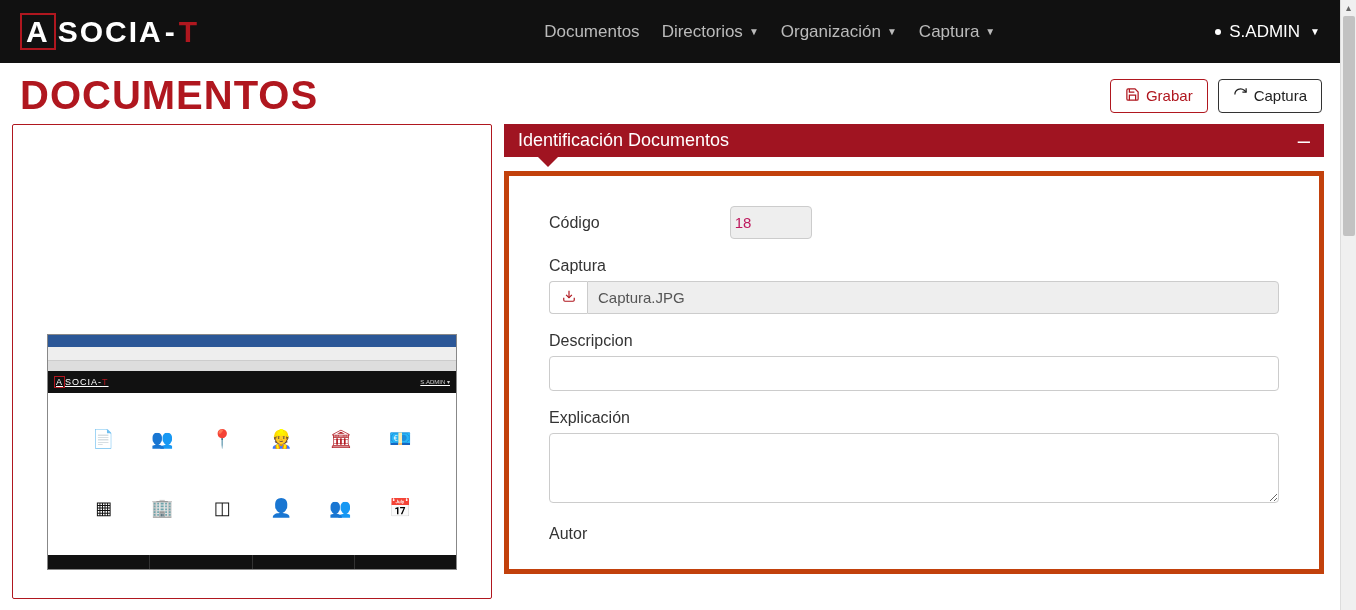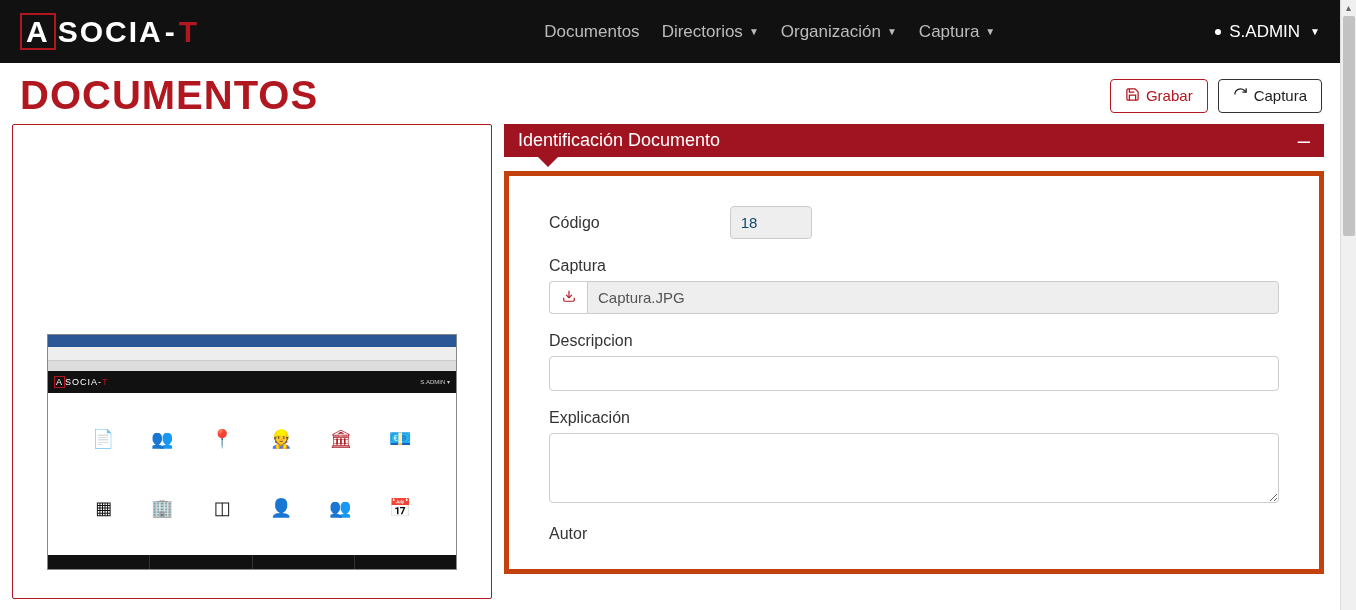--- a/index.html
+++ b/index.html
@@ -142,20 +142,21 @@
     flex-direction:column;
     font-size:7px;
   }
   .pt-titlebar { height:12px; background:#2b5797; }
   .pt-urlbar { height:14px; background:#eee; border-bottom:1px solid #ccc;}
   .pt-tabbar { height:10px; background:#ddd; }
   .pt-nav {
     height:22px; background:#111; color:#fff; display:flex; align-items:center;
     padding:0 6px; justify-content:space-between;
     font-family: "Arial Black", Arial, sans-serif;
+    text-decoration: underline;
   }
   .pt-nav-left { font-size:9px; letter-spacing:1px;}
   .pt-nav-left .pt-a { border:1px solid #B0171F; padding:0 1px;}
   .pt-nav-left .pt-t { color:#B0171F; }
   .pt-nav-right { font-size:6px; color:#ccc;}
   .pt-icons {
     flex:1; background:#fff; display:grid;
     grid-template-columns: repeat(6,1fr);
     grid-template-rows: repeat(2,1fr);
     padding:12px 26px; gap:0;
@@ -202,25 +203,25 @@
   .form-row.inline { display:flex; align-items:center; gap:130px; }
   label.fl {
     display:block;
     font-size:16px;
     color:#333;
     margin-bottom:6px;
   }
   .inline label.fl { margin-bottom:0; }
   .input-sm {
     width:82px;
-    padding:7px 10px;
+    padding:7px 4px;
     border:1px solid #ccc;
     border-radius:4px;
     background:#eee;
-    color:#0c4a6e;
+    color:#be185d;
     font-size:15px;
   }
   .input-group { display:flex; }
   .input-addon {
     width:38px;
     border:1px solid #ccc;
     border-right:none;
     border-radius:4px 0 0 4px;
     display:flex; align-items:center; justify-content:center;
     color:#B0171F;
@@ -348,21 +349,21 @@
           <span></span>
             <span></span>
             <span></span>
             <span></span>
         </div>
       </div>
     </div>
 
     <div class="right-panel">
       <div class="panel-header">
-        <span>Identificación Documento</span>
+        <span>Identificación Documentos</span>
         <span class="panel-collapse">–</span>
       </div>
       <div class="panel-body">
 
         <div class="form-row inline">
           <label class="fl">Código</label>
           <input class="input-sm" type="text" readonly="" value="18" style="">
         </div>
 
         <div class="form-row">

